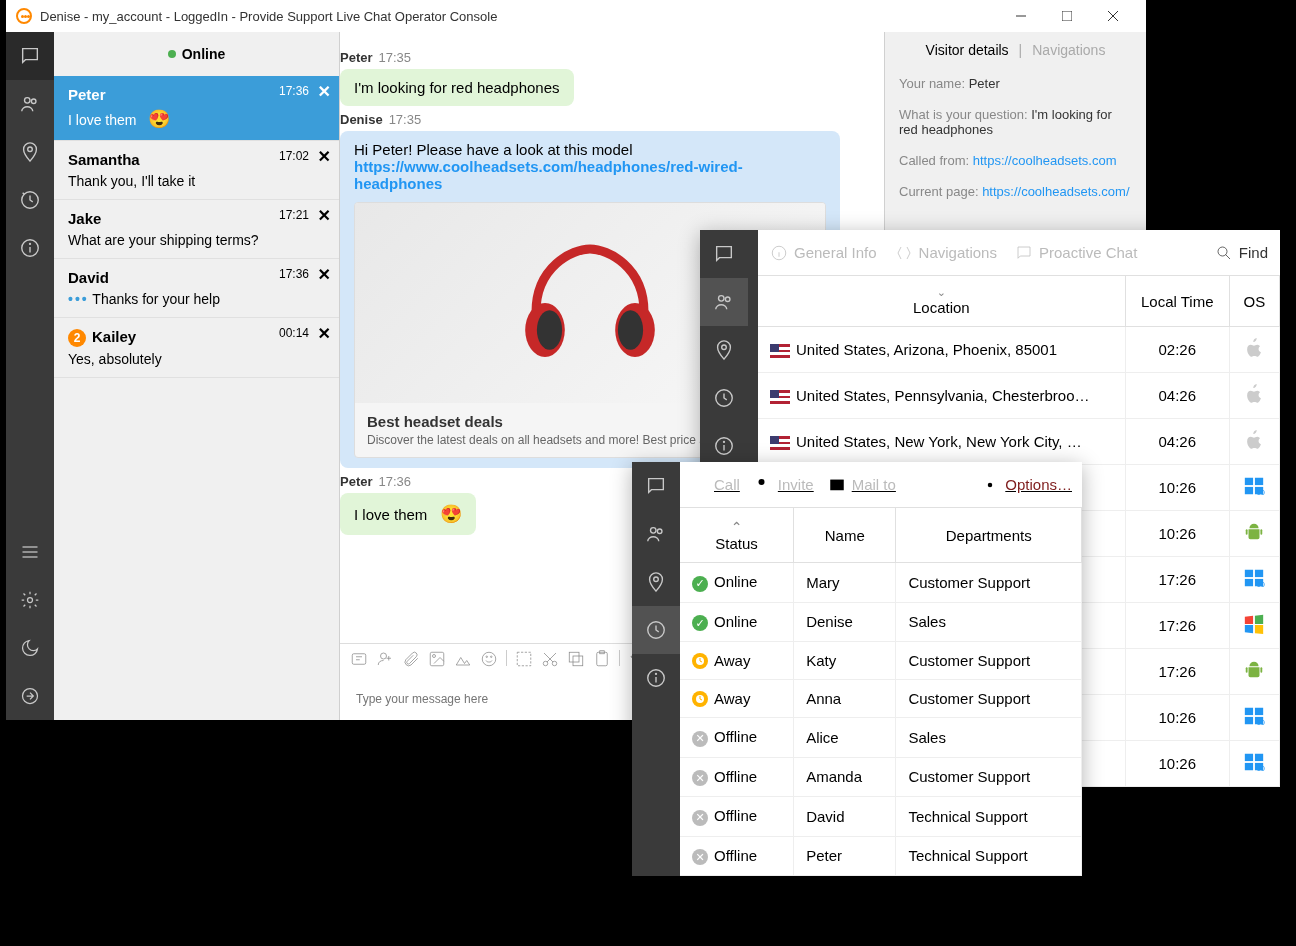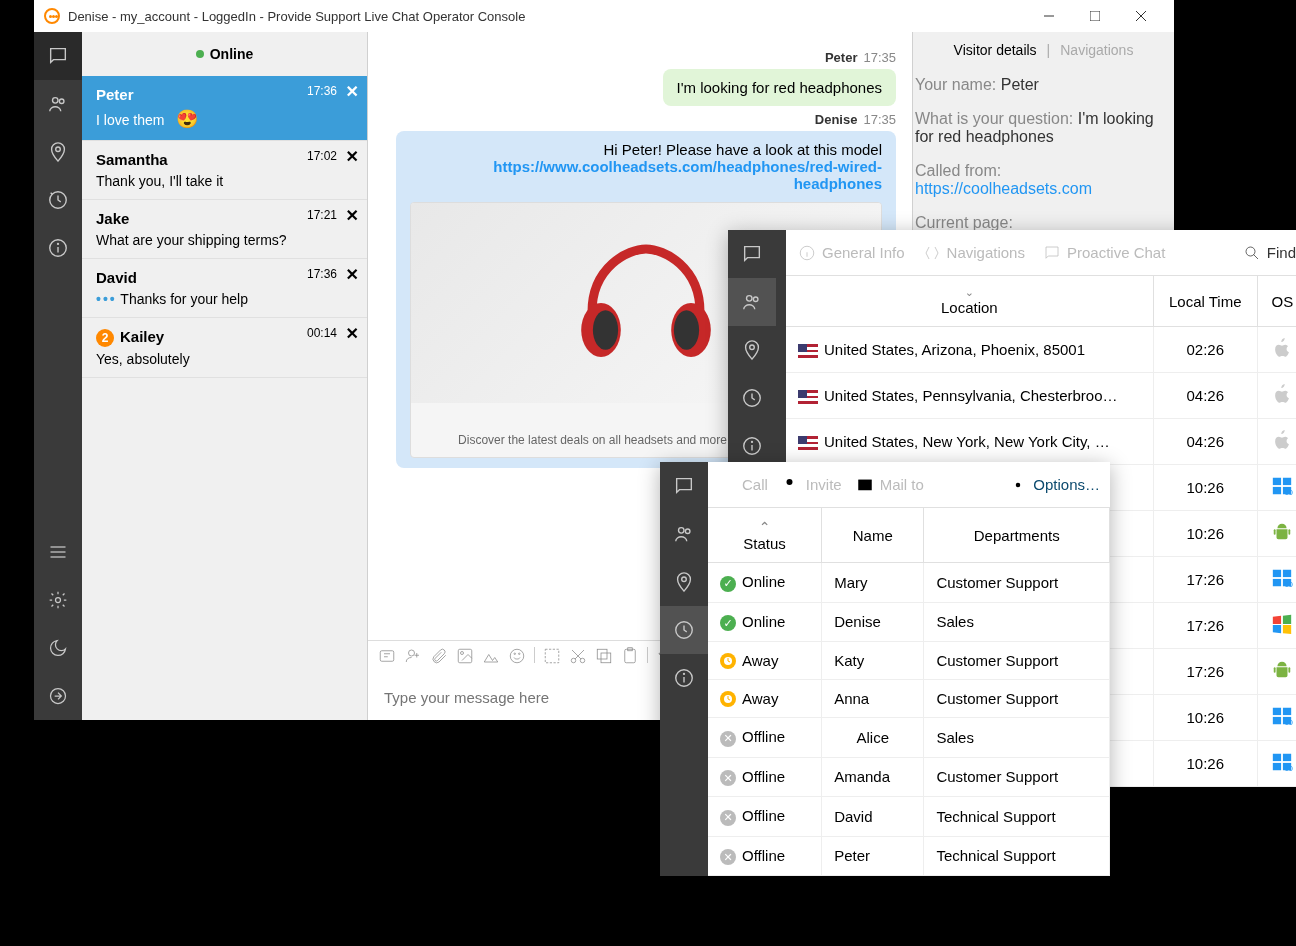--- a/index.html
+++ b/index.html
@@ -1,18 +1,18 @@
 <!DOCTYPE html>
 <html><head>
 <meta charset="utf-8">
 <style>
 * { box-sizing: border-box; margin: 0; padding: 0; font-family: 'Segoe UI', Arial, sans-serif; }
 body { background: #000; width: 1296px; height: 946px; position: relative; overflow: hidden; }
 
-.window { position: absolute; background: #fff; box-shadow: 0 4px 20px rgba(0,0,0,.3); margin-left: 28px; }
+.window { position: absolute; background: #fff; box-shadow: 0 4px 20px rgba(0,0,0,.3); }
 .main-window { left: 6px; top: 0; width: 1140px; height: 720px; display: flex; flex-direction: column; }
 
 .titlebar { height: 32px; display: flex; align-items: center; padding: 0 10px; background: #fff; }
 .titlebar-icon { width: 16px; height: 16px; border-radius: 50%; border: 2px solid #ff8800; margin-right: 8px; position: relative; }
 .titlebar-icon::after { content: ''; position: absolute; width: 3px; height: 3px; background: #ff8800; border-radius: 50%; left: 3px; top: 5px; box-shadow: 6px 0 0 #ff8800, 3px 0 0 #ff8800; }
 .titlebar-text { font-size: 13px; color: #333; flex: 1; }
 .win-btn { width: 46px; height: 32px; display: flex; align-items: center; justify-content: center; cursor: pointer; }
 .win-btn svg { width: 10px; height: 10px; }
 
 .body-row { flex: 1; display: flex; overflow: hidden; }
@@ -31,44 +31,44 @@
 .conv-item { padding: 10px 14px; border-bottom: 1px solid #e0e0e0; position: relative; cursor: pointer; }
 .conv-item.selected { background: #3b9dd9; color: #fff; }
 .conv-name { font-weight: 600; font-size: 15px; }
 .conv-preview { font-size: 14px; margin-top: 4px; }
 .conv-time { position: absolute; top: 8px; right: 30px; font-size: 12px; }
 .conv-close { position: absolute; top: 6px; right: 8px; font-size: 16px; cursor: pointer; font-weight: bold; }
 .conv-badge { display: inline-flex; width: 18px; height: 18px; border-radius: 50%; background: #ff8800; color: #fff; font-size: 12px; align-items: center; justify-content: center; margin-right: 6px; font-weight: bold; }
 .typing-dots { color: #3b9dd9; letter-spacing: 2px; font-weight: bold; }
 
 .chat-panel { flex: 1; display: flex; flex-direction: column; background: #fff; }
-.messages { flex: 1; padding: 12px 16px; overflow-y: auto; text-align: right; }
+.messages { flex: 1; padding: 12px 0; overflow-y: auto; }
 .msg-head { font-size: 13px; margin: 6px 0 4px; }
 .msg-head .sender { font-weight: 600; color: #333; }
 .msg-head .ts { color: #888; margin-left: 6px; }
 .bubble { display: inline-block; padding: 10px 14px; border-radius: 8px; font-size: 15px; max-width: 500px; }
 .bubble.visitor { background: #e1f5d8; }
 .bubble.operator { background: #d4e7f9; }
 .bubble a { color: #2196f3; text-decoration: none; font-weight: bold; }
 .card-preview { background: #f5f5f5; border: 1px solid #ddd; border-radius: 4px; margin-top: 10px; overflow: hidden; }
 .card-img { height: 200px; background: linear-gradient(135deg, #e8e8e8, #f8f8f8); display: flex; align-items: center; justify-content: center; }
 .card-body { padding: 10px 12px; }
 .card-title { font-weight: 600; font-size: 15px; color: #333; }
 .card-desc { font-size: 12px; color: #666; margin-top: 3px; }
 
 .msg-toolbar { border-top: 1px solid #ddd; padding: 6px 10px; display: flex; gap: 8px; }
 .msg-toolbar svg { stroke: #888; fill: none; }
-.msg-input { border: none; padding: 14px 16px; font-size: 15px; outline: none; }
+.msg-input { border: none; padding: 14px 16px; font-size: 12px; outline: none; }
 
 .side-panel { width: 262px; background: #f0f0f0; border-left: 1px solid #d0d0d0; padding: 0; }
 .side-tabs { display: flex; justify-content: center; padding: 10px; gap: 10px; font-size: 14px; }
 .side-tabs .tab { cursor: pointer; }
 .side-tabs .inactive { color: #aaa; }
 .side-tabs .sep { color: #aaa; }
-.side-row { padding: 8px 2px; font-size: 16px; }
+.side-row { padding: 8px 14px; font-size: 13px; }
 .side-label { color: #888; }
 .side-value { color: #333; }
 .side-link { color: #2196f3; }
 
 
 .visitors-panel { left: 700px; top: 230px; width: 580px; display: flex; background: #fff; }
 .vp-rail { width: 58px; background: #3a3a3a; }
 .vp-body { flex: 1; display: flex; flex-direction: column; }
 .vp-toolbar { height: 46px; border-bottom: 1px solid #e0e0e0; display: flex; align-items: center; padding: 0 12px; gap: 18px; justify-content: center; }
 .vp-tb-item { display: flex; align-items: center; gap: 6px; color: #bbb; font-size: 15px; cursor: pointer; }
@@ -76,23 +76,23 @@
 .vp-tb-item svg { stroke: currentColor; fill: none; }
 .table { width: 100%; border-collapse: collapse; }
 .table th { font-weight: 400; font-size: 15px; padding: 10px 12px; border-bottom: 1px solid #e0e0e0; border-right: 1px solid #e0e0e0; }
 .table td { font-size: 15px; padding: 10px 12px; border-bottom: 1px solid #eee; border-right: 1px solid #eee; text-align: center; }
 .table td.loc { text-align: left; }
 .flag-us { display: inline-block; width: 20px; height: 14px; background: linear-gradient(#b22234 0% 20%, #fff 20% 40%, #b22234 40% 60%, #fff 60% 80%, #b22234 80% 100%); position: relative; margin-right: 6px; vertical-align: middle; }
 .flag-us::before { content: ''; position: absolute; left: 0; top: 0; width: 9px; height: 8px; background: #3c3b6e; }
 
 
 .ops-panel { left: 632px; top: 462px; width: 450px; display: flex; background: #fff; }
-.ops-toolbar { height: 46px; border-bottom: 1px solid #e0e0e0; display: flex; align-items: center; padding: 0 10px; gap: 14px; }
+.ops-toolbar { height: 46px; border-bottom: 1px solid #e0e0e0; display: flex; align-items: center; padding: 0 10px; gap: 14px; text-decoration: underline; }
 .ops-tb-item { display: flex; align-items: center; gap: 6px; color: #bbb; font-size: 15px; cursor: pointer; }
-.ops-tb-item.active { color: #0c4a6e; }
+.ops-tb-item.active { color: #7f1d1d; }
 .st-online { width: 16px; height: 16px; border-radius: 50%; background: #4caf50; color: #fff; font-size: 11px; display: inline-flex; align-items: center; justify-content: center; margin-right: 6px; }
 .st-away { width: 16px; height: 16px; border-radius: 50%; background: #ffb300; display: inline-flex; align-items: center; justify-content: center; margin-right: 6px; }
 .st-offline { width: 16px; height: 16px; border-radius: 50%; background: #bbb; color: #fff; display: inline-flex; align-items: center; justify-content: center; margin-right: 6px; font-size: 11px; }
 .chevron-up::before { content: '⌃'; font-size: 14px; color: #888; }
 
 .headphone-svg { width: 180px; height: 150px; }
 .emoji { font-size: 18px; }
 .os-icon svg { width: 22px; height: 22px; }
 </style>
 </head>
@@ -570,21 +570,21 @@
                 <svg width="10" height="10" viewBox="0 0 10 10">
                   <circle cx="5" cy="5" r="4" fill="#fff"></circle>
                   <path d="M5 2v3l2 1" stroke="#ffb300" fill="none"></path>
                 </svg>
               </span>Away</td>
             <td style="text-align:left">Anna</td>
             <td style="text-align:left">Customer Support</td>
           </tr>
           <tr>
             <td style="text-align:left"><span class="st-offline">✕</span>Offline</td>
-            <td style="text-align:center">Alice</td>
+            <td style="text-align:left">Alice</td>
             <td style="text-align:left">Sales</td>
           </tr>
           <tr>
             <td style="text-align:left"><span class="st-offline">✕</span>Offline</td>
             <td style="text-align:left">Amanda</td>
             <td style="text-align:left">Customer Support</td>
           </tr>
           <tr>
             <td style="text-align:left"><span class="st-offline">✕</span>Offline</td>
             <td style="text-align:left">David</td>

